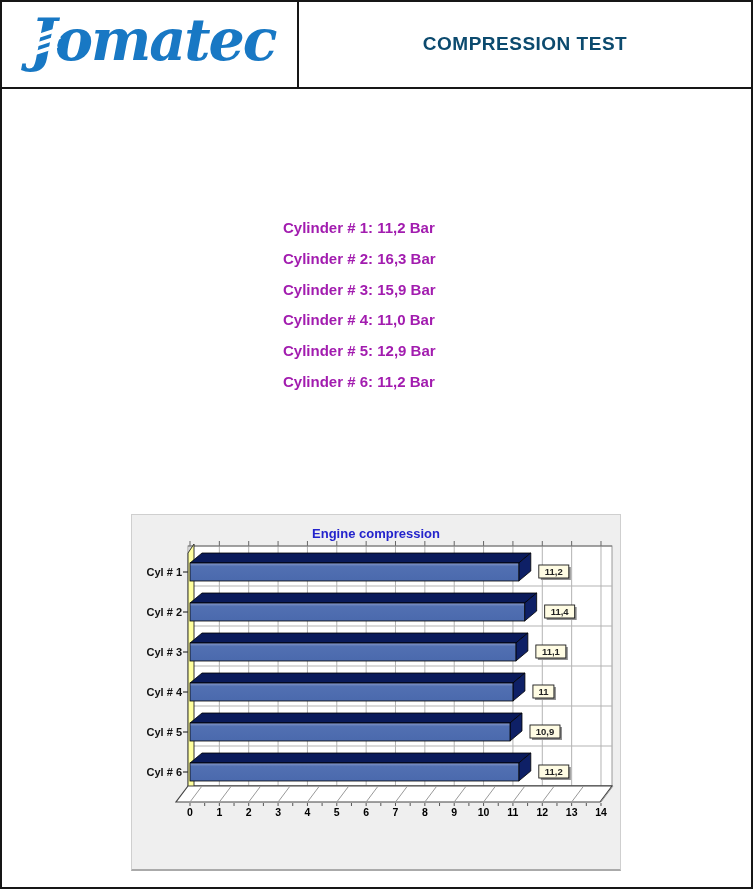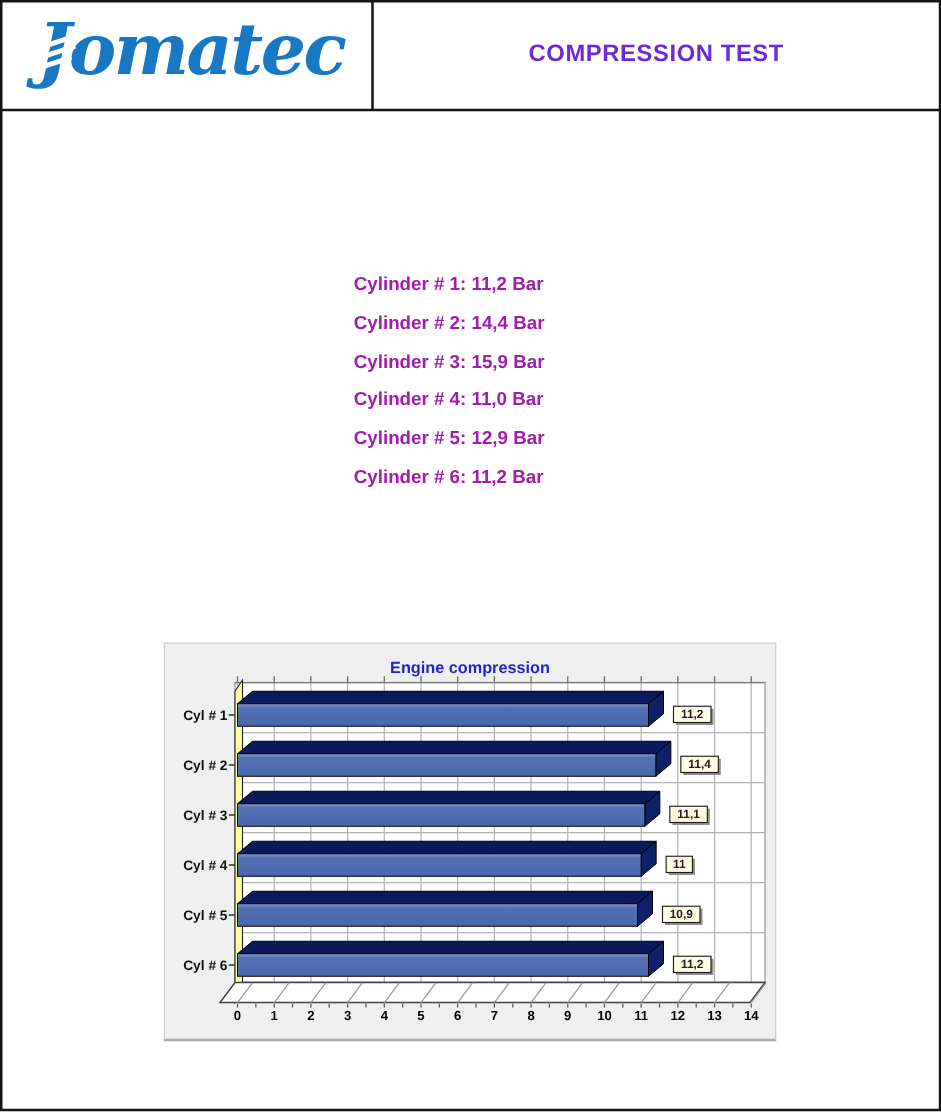--- a/index.html
+++ b/index.html
@@ -22,30 +22,30 @@
     line-height:72px;
   }
   .logo-stripe{position:absolute;width:33px;height:4px;background:#ffffff;transform:rotate(-18deg);}
   .stripe-1{left:29px;top:29px;}
   .stripe-2{left:26px;top:38px;}
   .stripe-3{left:23px;top:47px;}
 
   
   .doc-title{
     position:absolute;left:299px;top:33px;width:452px;text-align:center;
-    font-size:19px;font-weight:bold;color:#6d28d9;letter-spacing:0.5px;
+    font-size:19px;font-weight:bold;color:#0c4a6e;letter-spacing:0.5px;
   }
 
   
   .readings{position:absolute;left:283px;top:217px;font-size:15px;font-weight:bold;color:#a21caf;}
   .reading{height:30.8px;line-height:22px;}
 
   
   .chart-panel{
-    position:absolute;left:131px;top:514px;width:490px;height:319px;
+    position:absolute;left:131px;top:514px;width:490px;height:357px;
     background:#efefef;border:1px solid #cfcfcf;border-bottom:2px solid #aaaaaa;
     box-sizing:border-box;
   }
   .chart-title{
     position:absolute;left:0;top:11px;width:100%;text-align:center;
     font-size:13px;font-weight:bold;
   }
   #chart-svg{position:absolute;left:0;top:0;}
   .cat-label{font:bold 11px "Liberation Sans","DejaVu Sans",sans-serif;fill:#111111;}
   .val-label{font:bold 9.5px "Liberation Sans","DejaVu Sans",sans-serif;fill:#222222;}
@@ -62,21 +62,21 @@
   <span class="logo-text" style="color: rgb(24, 120, 196);">Jomatec</span>
   <span class="logo-stripe stripe-1"></span>
   <span class="logo-stripe stripe-2"></span>
   <span class="logo-stripe stripe-3"></span>
 </div>
 
 <div class="doc-title">COMPRESSION TEST</div>
 
 <div class="readings">
   <div class="reading">Cylinder # 1: 11,2 Bar</div>
-  <div class="reading">Cylinder # 2: 14,4 Bar</div>
+  <div class="reading">Cylinder # 2: 16,3 Bar</div>
   <div class="reading">Cylinder # 3: 15,9 Bar</div>
   <div class="reading">Cylinder # 4: 11,0 Bar</div>
   <div class="reading">Cylinder # 5: 12,9 Bar</div>
   <div class="reading">Cylinder # 6: 11,2 Bar</div>
 </div>
 
 <div class="chart-panel">
   <div class="chart-title" style="color: rgb(35, 35, 204);">Engine compression</div>
   <svg id="chart-svg" width="488" height="316" viewBox="0 0 488 316">
       <defs>

